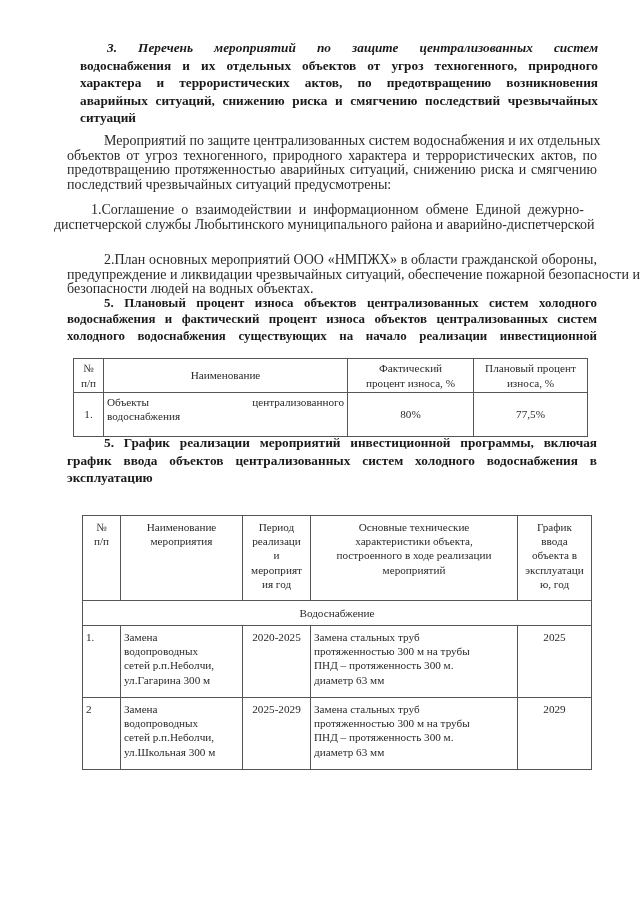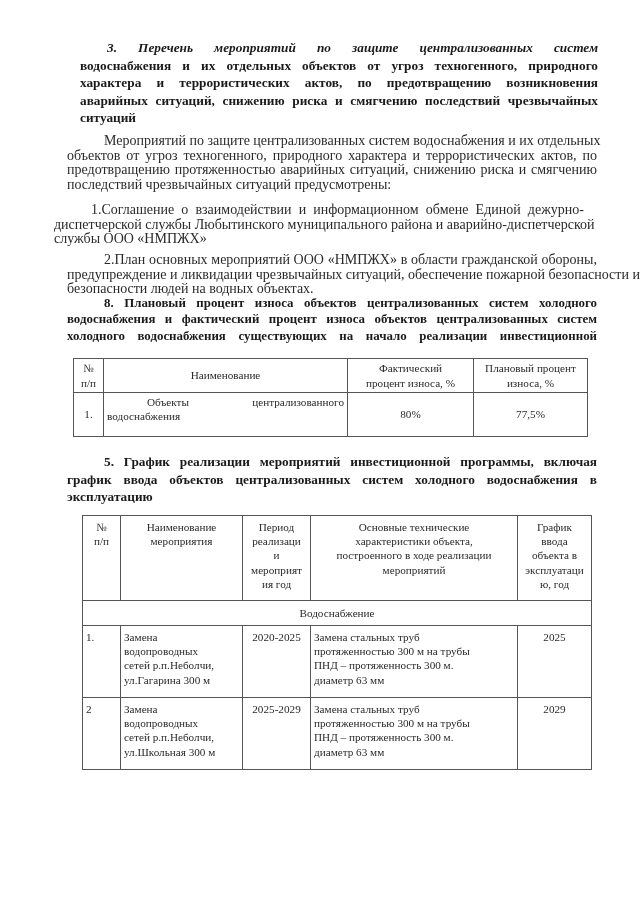--- a/index.html
+++ b/index.html
@@ -10,21 +10,21 @@
   .h .ln { display: block; text-align: justify; text-align-last: justify; white-space: nowrap; }
   .h .ln.last { text-align-last: left; }
   .p { font-size: 14px; line-height: 14.7px; color: #2a2a2a; }
   .p .ln { display: block; text-align: justify; text-align-last: justify; white-space: nowrap; }
   .p .ln.last { text-align-last: left; }
   table { border-collapse: collapse; position: absolute; table-layout: fixed; }
   td { border: 1px solid #555; font-size: 11.2px; line-height: 14.2px; color: #2a2a2a;
        padding: 0 3px; vertical-align: top; }
   .c { text-align: center; }
   .mid { vertical-align: middle; }
-  .jl { display: block; text-align: justify; text-align-last: justify; margin-left: 40px; }
+  .jl { display: block; text-align: justify; text-align-last: justify; }
   .ml { white-space: pre-line; }
 </style>
 </head>
 <body>
 
 <div class="abs h" style="left:80px; top:39px; width:518px;">
   <span class="ln" style="padding-left:27px;font-style:italic;">3.   Перечень   мероприятий   по   защите   централизованных   систем</span>
   <span class="ln">водоснабжения и их отдельных объектов от угроз техногенного, природного</span>
   <span class="ln">характера и террористических актов, по предотвращению возникновения</span>
   <span class="ln">аварийных ситуаций, снижению риска и смягчению последствий чрезвычайных</span>
@@ -33,30 +33,29 @@
 
 <div class="abs p" style="left:67px; top:134px; width:530px;">
   <span class="ln" style="padding-left:37px;">Мероприятий по защите централизованных систем водоснабжения и их отдельных</span>
   <span class="ln">объектов от угроз техногенного, природного характера и террористических актов, по</span>
   <span class="ln">предотвращению протяженностью аварийных ситуаций, снижению риска и смягчению</span>
   <span class="ln last">последствий чрезвычайных ситуаций предусмотрены:</span>
 </div>
 <div class="abs p" style="left:54px; top:193px; width:530px;margin-top:10px;">
   <span class="ln" style="padding-left:37px;">1.Соглашение о взаимодействии и информационном обмене Единой дежурно-</span>
   <span class="ln">диспетчерской службы Любытинского муниципального района и аварийно-диспетчерской</span>
-  <span class="ln last">службы ООО «НМПЖХ»</span>
 </div>
 <div class="abs p" style="left:67px; top:237px; width:530px;margin-top:16px;">
   <span class="ln" style="padding-left:37px;">2.План основных мероприятий ООО «НМПЖХ» в области гражданской обороны,</span>
   <span class="ln">предупреждение и ликвидации чрезвычайных ситуаций, обеспечение пожарной безопасности и</span>
   <span class="ln last">безопасности людей на водных объектах.</span>
 </div>
 
 <div class="abs h" style="left:67px; top:295px; width:530px; font-size:12.9px; line-height:16.3px;">
-  <span class="ln" style="padding-left:37px;">8. Плановый процент износа объектов централизованных систем холодного</span>
+  <span class="ln" style="padding-left:37px;">5. Плановый процент износа объектов централизованных систем холодного</span>
   <span class="ln">водоснабжения и фактический процент износа объектов централизованных систем</span>
   <span class="ln">холодного водоснабжения существующих на начало реализации инвестиционной</span>
 </div>
 
 <table style="left:73px; top:358px; width:514px;">
   <colgroup>
       <col style="width:30px">
       <col style="width:244px">
       <col style="width:126px">
       <col style="width:114px">
@@ -76,21 +75,21 @@
     <td style="padding-top:2px;">
       <span class="jl" style="word-spacing:0;">Объекты централизованного</span>
       <span style="display:block;">водоснабжения</span>
     </td>
     <td class="c mid">80%</td>
     <td class="c mid">77,5%</td>
   </tr>
 </tbody>
   </table>
 
-<div class="abs h" style="left:67px; top:453px; width:530px;">
+<div class="abs h" style="left:67px; top:434px; width:530px;">
   <span class="ln" style="padding-left:37px;">5.  График реализации мероприятий инвестиционной программы,  включая</span>
   <span class="ln">график ввода объектов централизованных систем холодного водоснабжения в</span>
   <span class="ln last">эксплуатацию</span>
 </div>
 
 <table style="left:82px; top:515px; width:509px;">
   <colgroup>
       <col style="width:38px">
       <col style="width:122px">
       <col style="width:68px">

